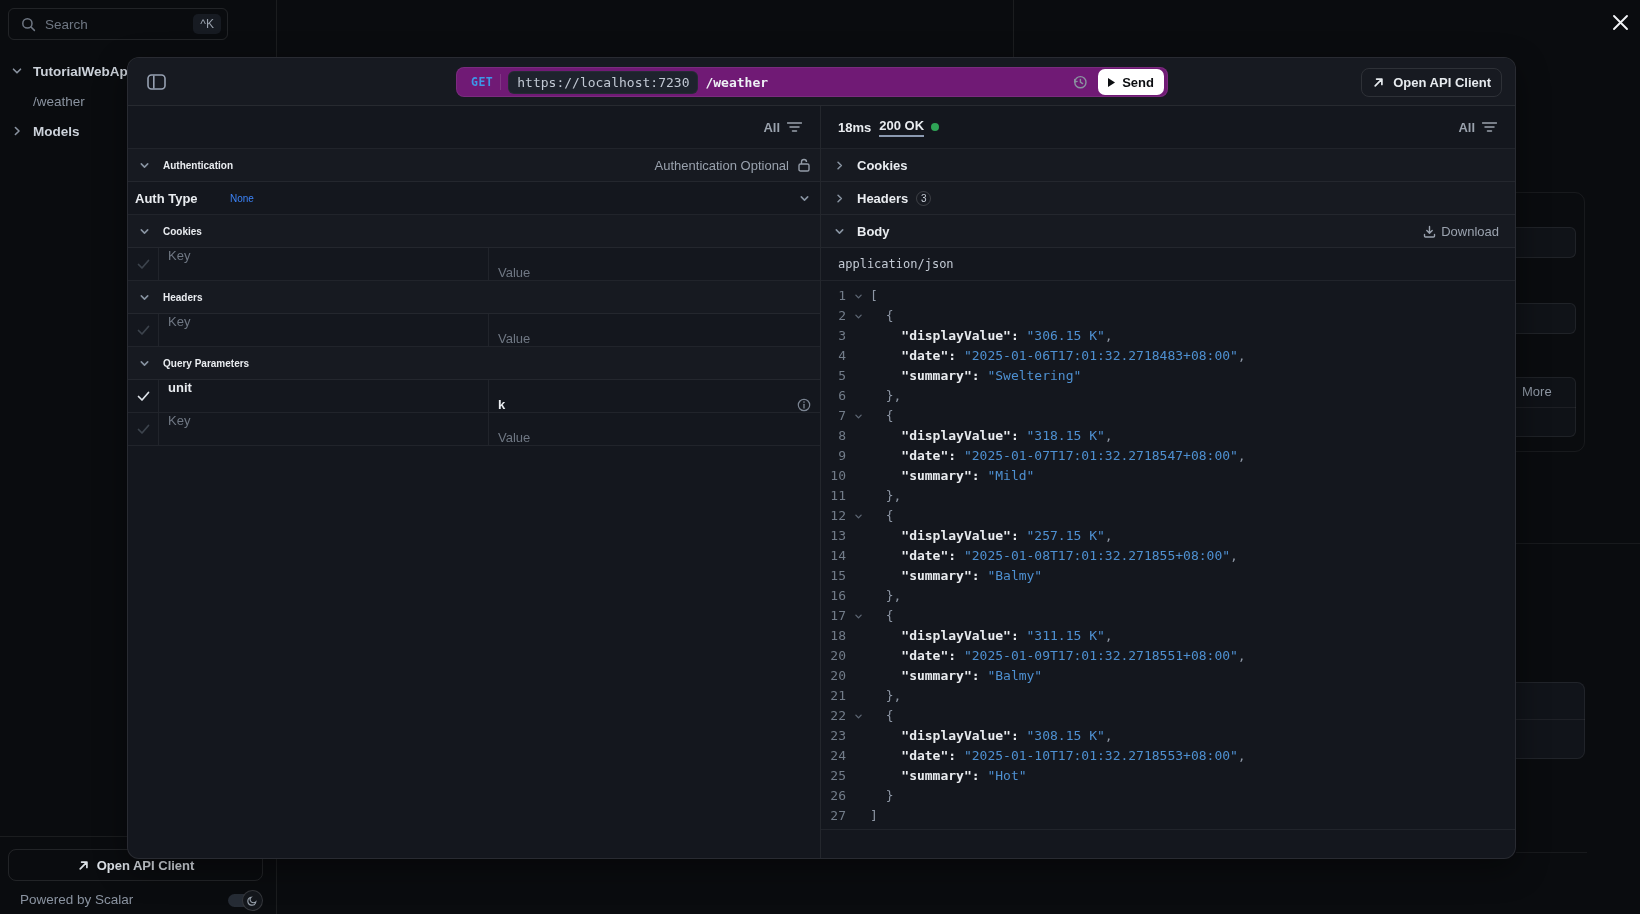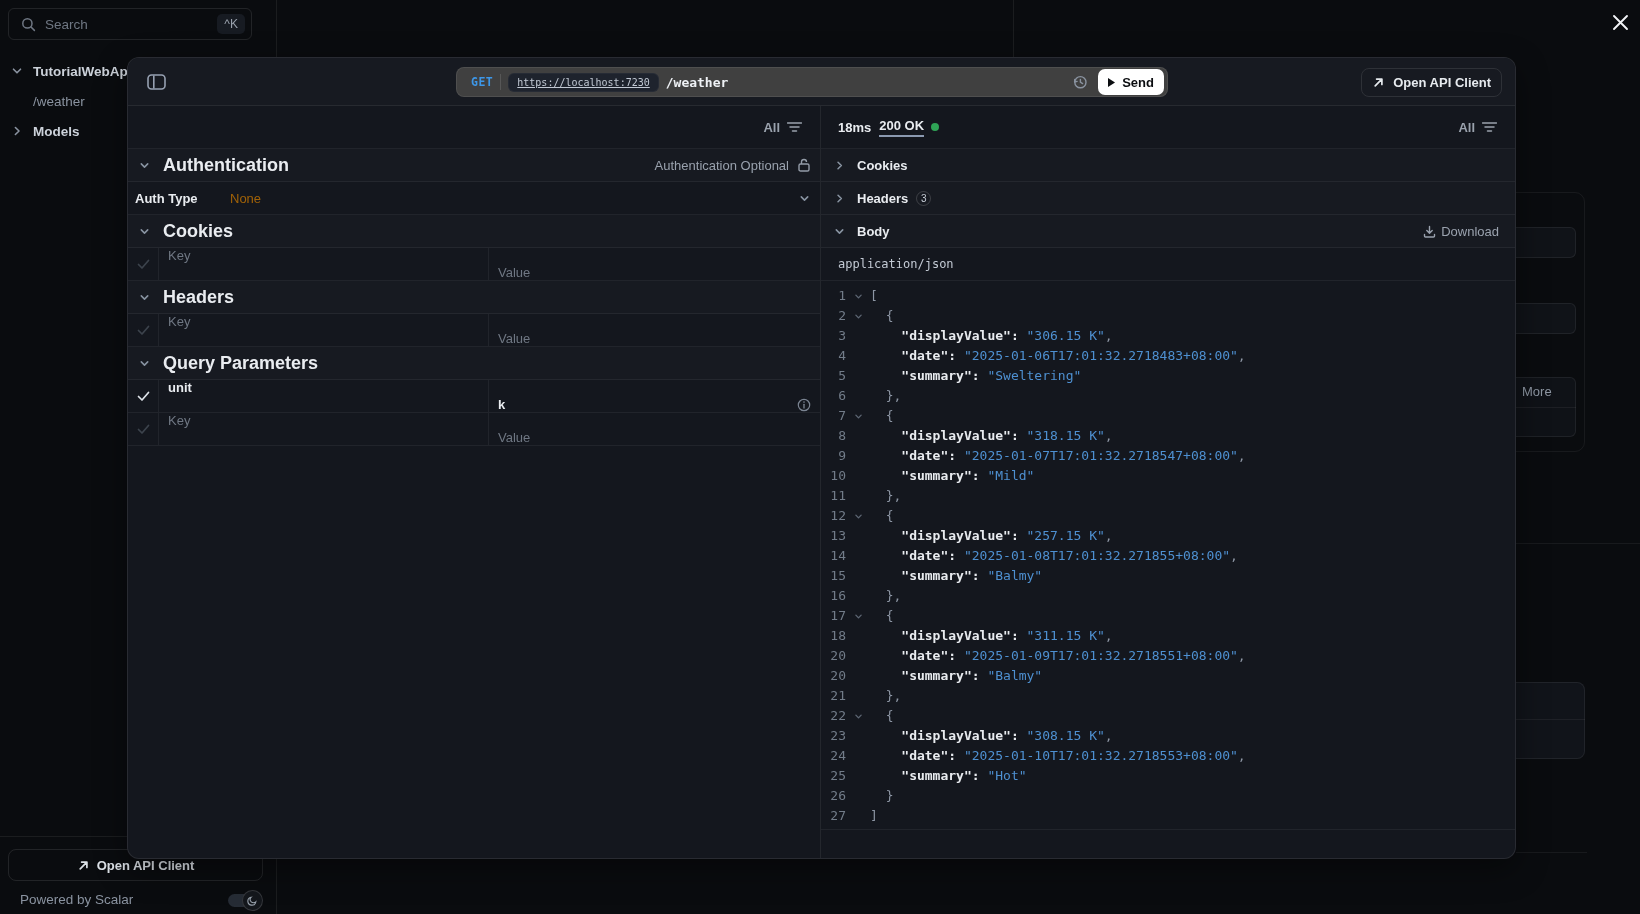--- a/index.html
+++ b/index.html
@@ -9,21 +9,21 @@
     font-family:"Liberation Sans", sans-serif;
     color:#e9ecf0;
     position:relative;
   }
 
   
   .bg-sidebar-border { position:absolute; left:276px; top:0; width:1px; height:914px; background:rgba(255,255,255,.07); }
   .bg-col-border { position:absolute; left:1013px; top:0; width:1px; height:57px; background:rgba(255,255,255,.07); }
 
   .search-box {
-    position:absolute; left:8px; top:8px; width:244px; height:32px;
+    position:absolute; left:8px; top:8px; width:220px; height:32px;
     border:1px solid rgba(255,255,255,.1); border-radius:6px;
     display:flex; align-items:center; padding:0 6px 0 12px;
   }
   .search-box .label { color:#6f7783; font-size:13.5px; margin-left:9px; flex:1; }
   .kbd-badge {
     background:#171b22; border-radius:5px; color:#99a1ac; font-size:12px;
     padding:3px 7px; line-height:1.2;
   }
   .nav { position:absolute; left:0; top:56px; width:276px; }
   .nav-item { display:flex; align-items:center; height:30px; padding-left:10px; }
@@ -65,28 +65,28 @@
   .modal-header {
     position:absolute; left:0; top:0; width:100%; height:48px;
     background:#171a21; border-bottom:1px solid rgba(255,255,255,.07);
   }
   .sidebar-toggle {
     position:absolute; left:17px; top:13px; width:22px; height:22px;
     display:flex; align-items:center; justify-content:center; cursor:pointer;
   }
   .address-bar {
     position:absolute; left:328px; top:9px; width:712px; height:30px;
-    background:#404040; border:1px solid rgba(255,255,255,.08); border-radius:8px;
+    background:#701a75; border:1px solid rgba(255,255,255,.08); border-radius:8px;
     display:flex; align-items:center;
   }
   .method { color:#3d97e8; font-size:11.5px; font-weight:bold; letter-spacing:.5px; padding:0 7px 0 14px; font-family:"DejaVu Sans Mono", monospace; }
   .addr-sep { width:1px; height:16px; background:rgba(255,255,255,.12); }
   .url-pill {
     margin-left:7px; background:#1e232d; border:1px solid rgba(255,255,255,.04); border-radius:6px;
-    padding:3px 8px; font-size:10px; color:#c2c9d4; font-family:"DejaVu Sans Mono", monospace;text-decoration:underline;
+    padding:3px 8px; font-size:13px; color:#c2c9d4; font-family:"DejaVu Sans Mono", monospace;
   }
   .url-path { margin-left:7px; font-size:13px; font-weight:bold; color:#eef1f5; font-family:"DejaVu Sans Mono", monospace; flex:1; }
   .history-btn { width:16px; height:16px; margin-right:10px; display:flex; align-items:center; justify-content:center; cursor:pointer; }
   .send-btn {
     margin-right:3px; height:26px; padding:0 10px 0 9px; background:#ffffff; border:none; border-radius:7px;
     display:flex; align-items:center; gap:6px; color:#0b0d10; font-size:13px; font-weight:bold; cursor:pointer;
   }
   .open-client-btn {
     position:absolute; right:13px; top:10px; height:29px; padding:0 10px;
     border:1px solid rgba(255,255,255,.1); border-radius:8px; background:transparent;
@@ -100,30 +100,30 @@
   .filter-row {
     height:43px; border-bottom:1px solid rgba(255,255,255,.06);
     display:flex; align-items:center; justify-content:flex-end; padding-right:18px; gap:7px;
   }
   .filter-label { color:#9aa2ad; font-size:13px; font-weight:bold; }
 
   .sec-header {
     height:33px; background:#171a21; border-bottom:1px solid rgba(255,255,255,.06);
     display:flex; align-items:center; padding:0 10px 0 11px; cursor:pointer;
   }
-  .sec-header .sec-title { margin-left:13px; font-size:18px; font-weight:bold; color:#e9ecf0; }
+  .sec-header .sec-title { margin-left:13px; font-size:10px; font-weight:bold; color:#e9ecf0; }
   .sec-header .spacer { flex:1; }
   .sec-note { color:#99a1ad; font-size:13px; margin-right:9px; }
 
   .select-row {
     height:33px; border-bottom:1px solid rgba(255,255,255,.06);
     display:flex; align-items:center; padding:0 10px 0 7px; cursor:pointer;
   }
   .select-row .lbl { font-size:13px; font-weight:bold; color:#e9ecf0; }
-  .select-row .val { position:absolute; left:102px; font-size:13px; color:#a16207; }
+  .select-row .val { position:absolute; left:102px; font-size:10px; color:#3b82f6; }
   .select-row .spacer { flex:1; }
 
   .kv-row { height:33px; border-bottom:1px solid rgba(255,255,255,.06); display:flex; }
   .kv-check { width:31px; border-right:1px solid rgba(255,255,255,.06); display:flex; align-items:center; justify-content:center; }
   .kv-key { width:330px; border-right:1px solid rgba(255,255,255,.06); display:flex; padding-left:9px; }
   .kv-val { flex:1; display:flex; align-items:flex-end; padding-left:9px; position:relative; }
   .kv-text { font-size:13px; color:#e9ecf0; font-weight:bold; }
   .kv-placeholder { font-size:13px; color:#6f7783; font-weight:normal; }
   .kv-info { position:absolute; right:9px; }
 

